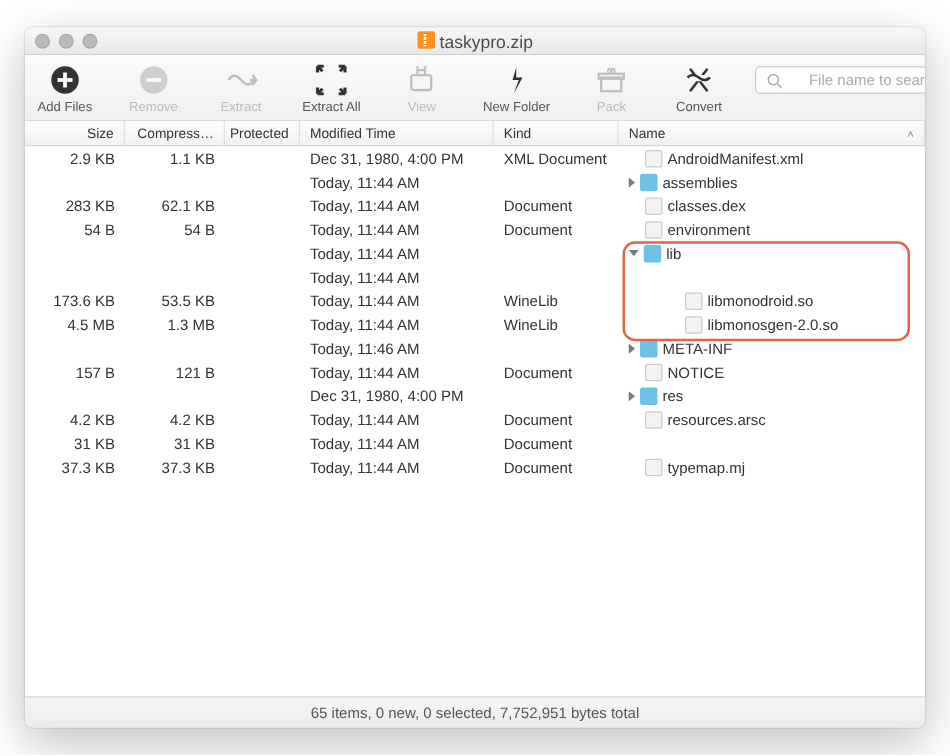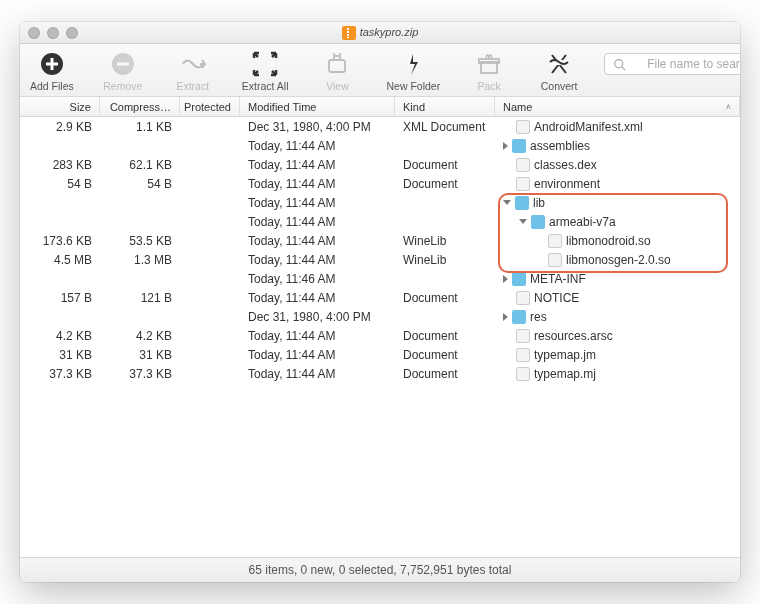--- a/index.html
+++ b/index.html
@@ -9,21 +9,21 @@
     border-radius: 6px; box-shadow: 0 12px 40px rgba(0,0,0,0.25), 0 0 0 1px rgba(0,0,0,0.08);
     display: flex; flex-direction: column; overflow: hidden;
   }
   .titlebar {
     height: 22px; background: linear-gradient(#f7f7f7,#e9e9e9);
     border-bottom: 1px solid #d0d0d0; display: flex; align-items: center;
     padding: 0 8px; position: relative;
   }
   .traffic { display: flex; gap: 7px; }
   .traffic span { width: 12px; height: 12px; border-radius: 50%; background: #bbb; box-shadow: inset 0 0 0 1px rgba(0,0,0,0.1); }
-  .title { position: absolute; left: 0; right: 0; text-align: center; font-size: 11px; color: #4a4a4a; display: flex; justify-content: center; align-items: flex-start; gap: 4px; pointer-events:none;font-style:italic;}
+  .title { position: absolute; left: 0; right: 0; text-align: center; font-size: 14px; color: #4a4a4a; display: flex; justify-content: center; align-items: flex-start; gap: 4px; pointer-events:none;}
   .zipicon { width: 14px; height: 14px; background: #f7931e; border-radius: 2px; display:inline-block; position:relative;}
   .zipicon::after{content:"";position:absolute;left:5px;top:2px;width:2px;height:10px;background:repeating-linear-gradient(#fff 0 2px,#f7931e 2px 3px);}
   .toolbar {
     display: flex; align-items: flex-start; padding: 6px 10px 4px 10px; gap: 12px;
     border-bottom: 1px solid #d9d9d9; background: linear-gradient(#fafafa,#f0f0f0);
   }
   .tbtn { display: flex; flex-direction: column; align-items: center; gap: 2px; color: #333; min-width: 42px;}
   .tbtn.disabled { opacity: 0.35; }
   .tico { width: 28px; height: 28px; display: flex; align-items: center; justify-content: center; }
   .tico svg { width: 26px; height: 26px; }
@@ -259,25 +259,20 @@
           <span class="fico folder"></span>
           <span>lib</span>
         </div>
       </div>
       <div class="row">
         <div class="c-size"></div>
         <div class="c-comp"></div>
         <div class="c-prot"></div>
         <div class="c-mod">Today, 11:44 AM</div>
         <div class="c-kind"></div>
-        <div class="c-name" style="padding-left:24px">
-          <span class="tri down"></span>
-          <span class="fico folder"></span>
-          <span>armeabi-v7a</span>
-        </div>
       </div>
       <div class="row">
         <div class="c-size">173.6 KB</div>
         <div class="c-comp">53.5 KB</div>
         <div class="c-prot"></div>
         <div class="c-mod">Today, 11:44 AM</div>
         <div class="c-kind">WineLib</div>
         <div class="c-name" style="padding-left:40px">
           <span style="width:9px;display:inline-block"></span>
           <span class="fico file"></span>
@@ -343,25 +338,20 @@
           <span class="fico file"></span>
           <span>resources.arsc</span>
         </div>
       </div>
       <div class="row">
         <div class="c-size">31 KB</div>
         <div class="c-comp">31 KB</div>
         <div class="c-prot"></div>
         <div class="c-mod">Today, 11:44 AM</div>
         <div class="c-kind">Document</div>
-        <div class="c-name" style="padding-left:8px">
-          <span style="width:9px;display:inline-block"></span>
-          <span class="fico file"></span>
-          <span>typemap.jm</span>
-        </div>
       </div>
       <div class="row">
         <div class="c-size">37.3 KB</div>
         <div class="c-comp">37.3 KB</div>
         <div class="c-prot"></div>
         <div class="c-mod">Today, 11:44 AM</div>
         <div class="c-kind">Document</div>
         <div class="c-name" style="padding-left:8px">
           <span style="width:9px;display:inline-block"></span>
           <span class="fico file"></span>

